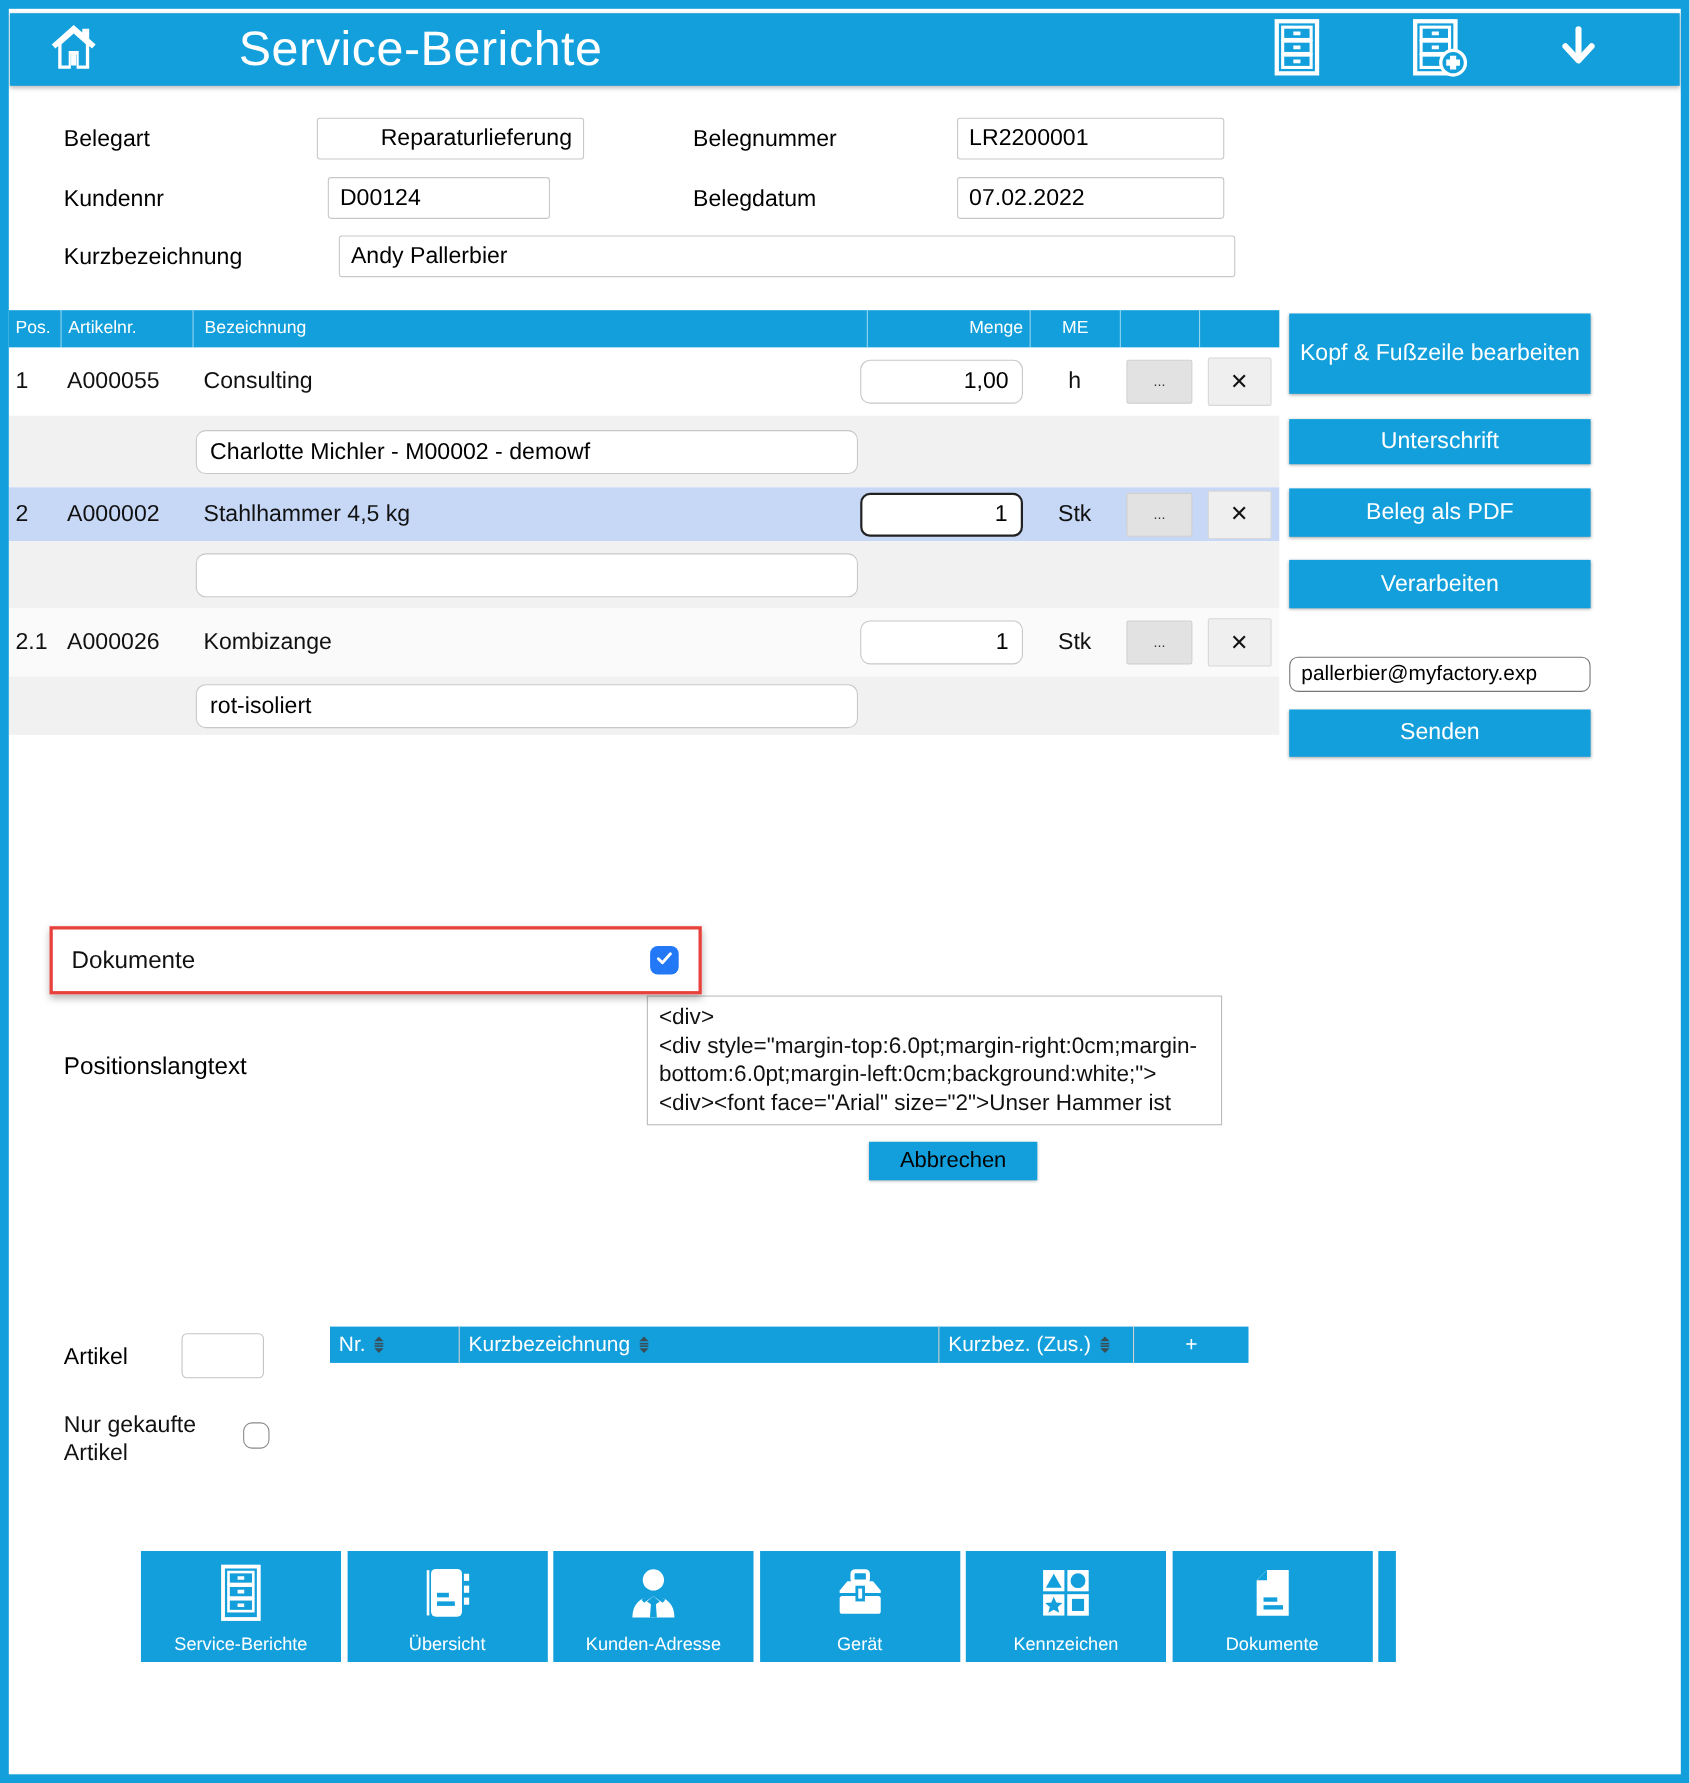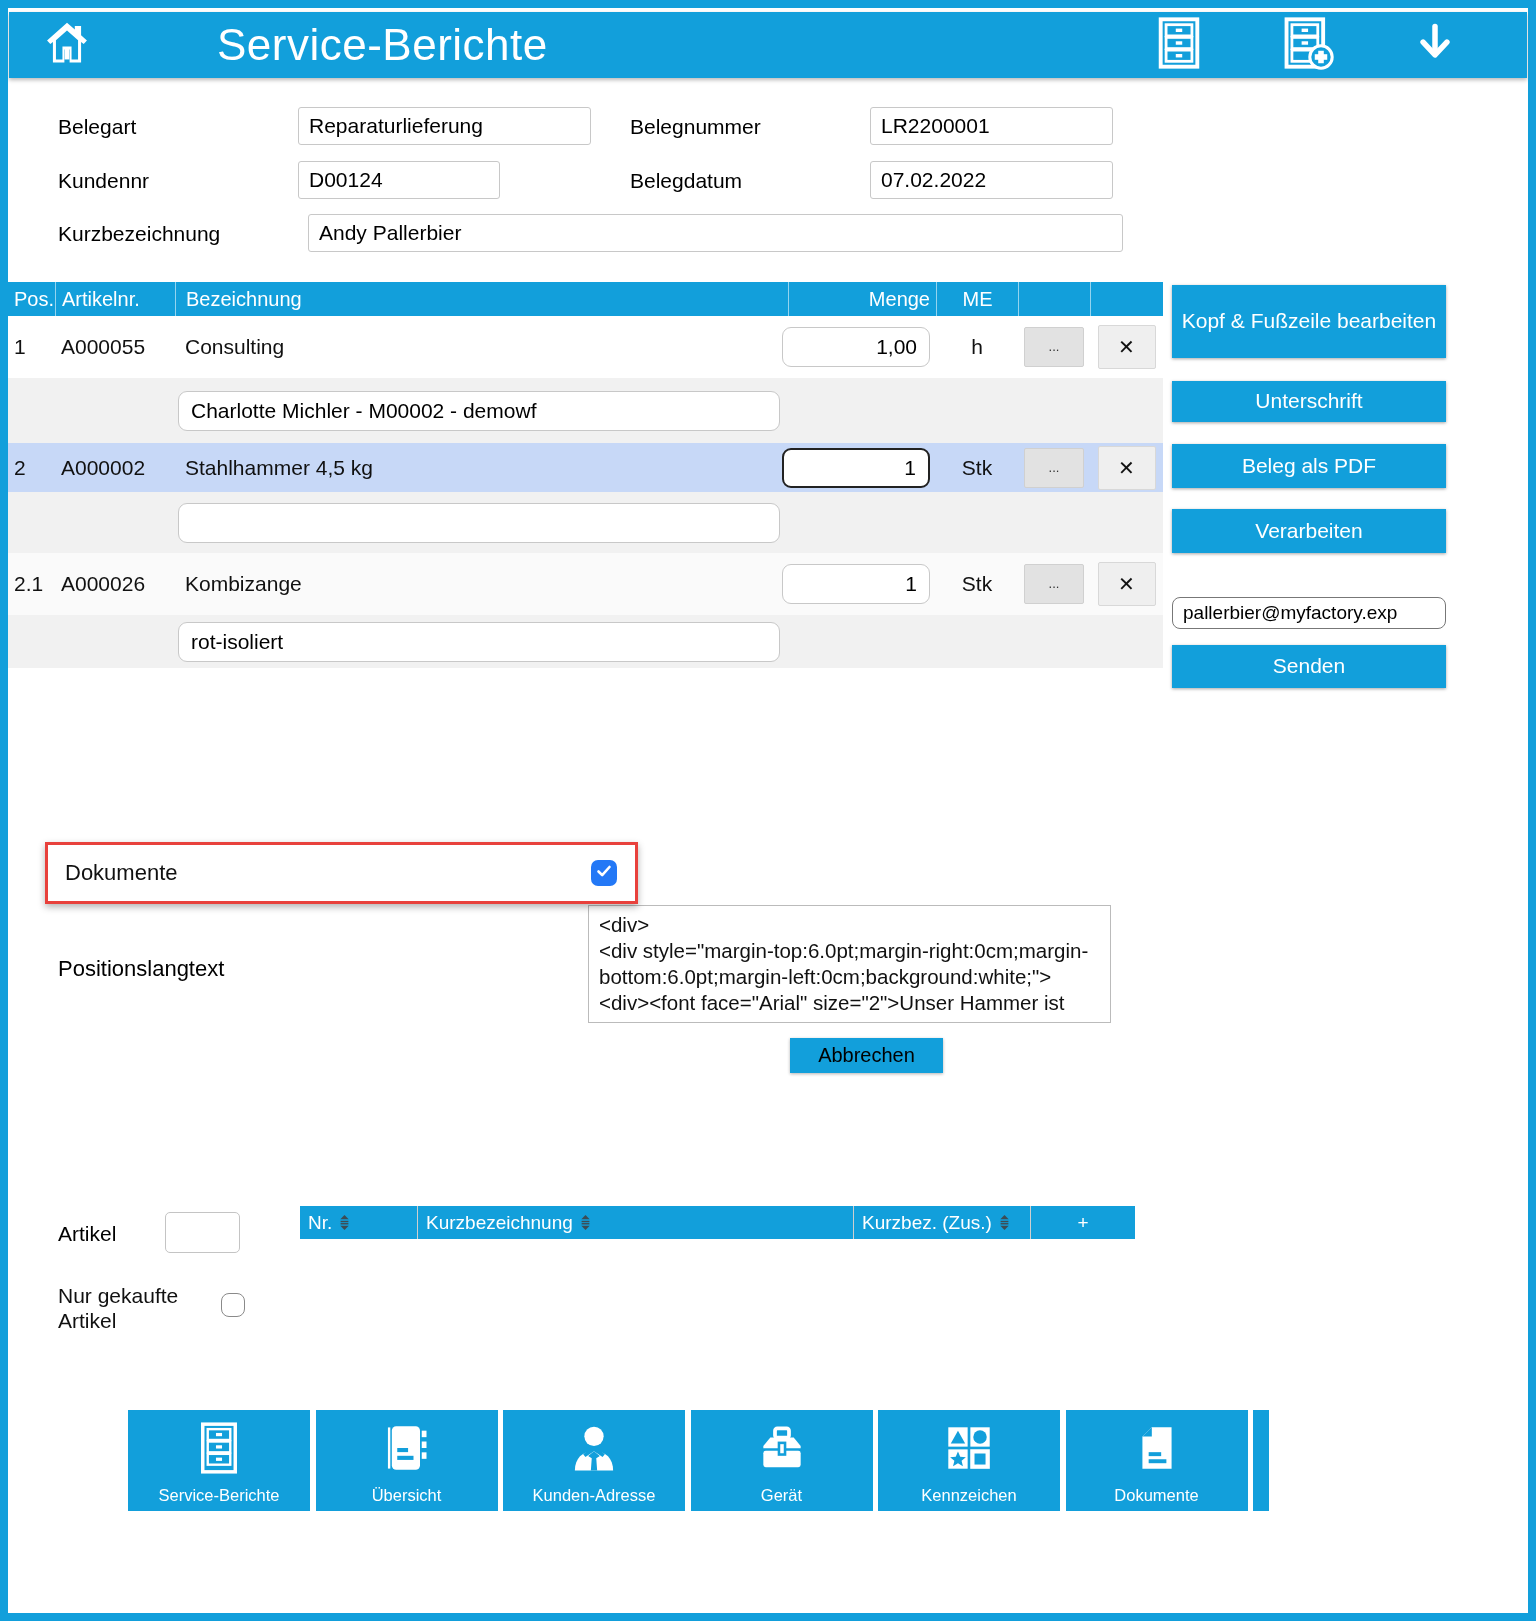--- a/index.html
+++ b/index.html
@@ -18,21 +18,21 @@
   .header-right{margin-left:auto;display:flex;align-items:center;gap:72px;margin-right:64px;}
   .hicon{width:56px;height:56px;display:flex;align-items:center;justify-content:center;cursor:pointer;}
 
   
   .flabel{position:absolute;font-size:21px;color:#000;}
   .finput{position:absolute;border:1px solid #c8c8c8;border-radius:3px;font-size:21px;
     font-family:inherit;padding:0 10px;color:#000;background:#fff;box-sizing:border-box;height:38px;}
 
   
   .thead{position:absolute;left:8px;top:282px;width:1155px;height:34px;background:#129fdb;
-    display:flex;align-items:center;color:#fff;font-size:20px;}
+    display:flex;align-items:center;color:#fff;font-size:16px;}
   .thead .c+.c{border-left:1px solid rgba(255,255,255,.55);}
   .c{height:100%;display:flex;align-items:center;box-sizing:border-box;padding:0 6px;}
   .c.pos{width:47px;}
   .c.art{width:120px;}
   .c.bez{width:613px;padding-left:10px;}
   .c.menge{width:148px;justify-content:flex-end;}
   .c.me{width:82px;justify-content:center;}
   .c.btn{width:72px;justify-content:center;}
   .c.btn2{width:73px;justify-content:center;}
 
@@ -147,21 +147,21 @@
           <svg width="44" height="48" viewBox="0 0 24 24" fill="none" stroke="#fff" stroke-width="3" stroke-linecap="round" stroke-linejoin="round">
             <path d="M12 3v14"></path>
               <path d="M5.5 11.5 12 18.5l6.5-7"></path>
           </svg>
         </span>
       </div>
     </div>
   </div>
 
   <div class="flabel" style="left:58px;top:115px">Belegart</div>
-  <input class="finput" style="left: 298px; top: 107px; width: 293px;" value="Reparaturlieferung">
+  <input class="finput" style="left: 288px; top: 107px; width: 243px; text-align: right;" value="Reparaturlieferung">
   <div class="flabel" style="left:630px;top:115px">Belegnummer</div>
   <input class="finput" style="left: 870px; top: 107px; width: 243px;" value="LR2200001">
   <div class="flabel" style="left:58px;top:169px">Kundennr</div>
   <input class="finput" style="left: 298px; top: 161px; width: 202px;" value="D00124">
   <div class="flabel" style="left:630px;top:169px">Belegdatum</div>
   <input class="finput" style="left: 870px; top: 161px; width: 243px;" value="07.02.2022">
   <div class="flabel" style="left:58px;top:222px">Kurzbezeichnung</div>
   <input class="finput" style="left: 298px; top: 214px; width: 815px; margin-left: 10px;" value="Andy Pallerbier">
 
   <div class="thead">

